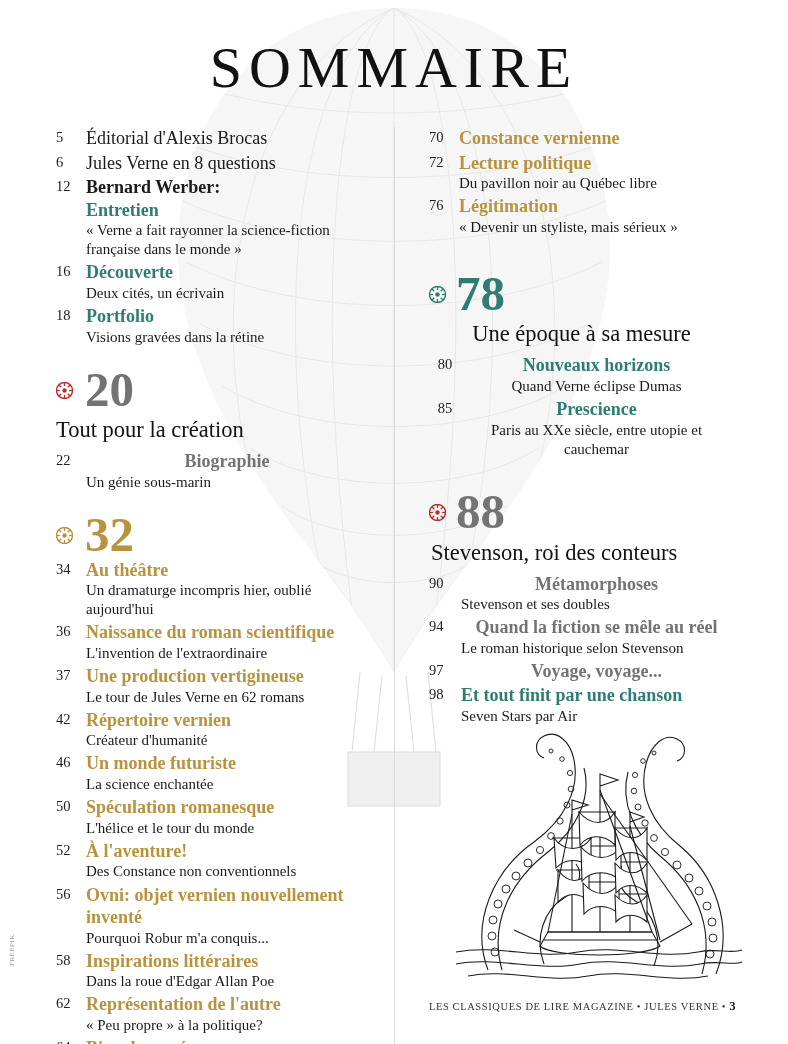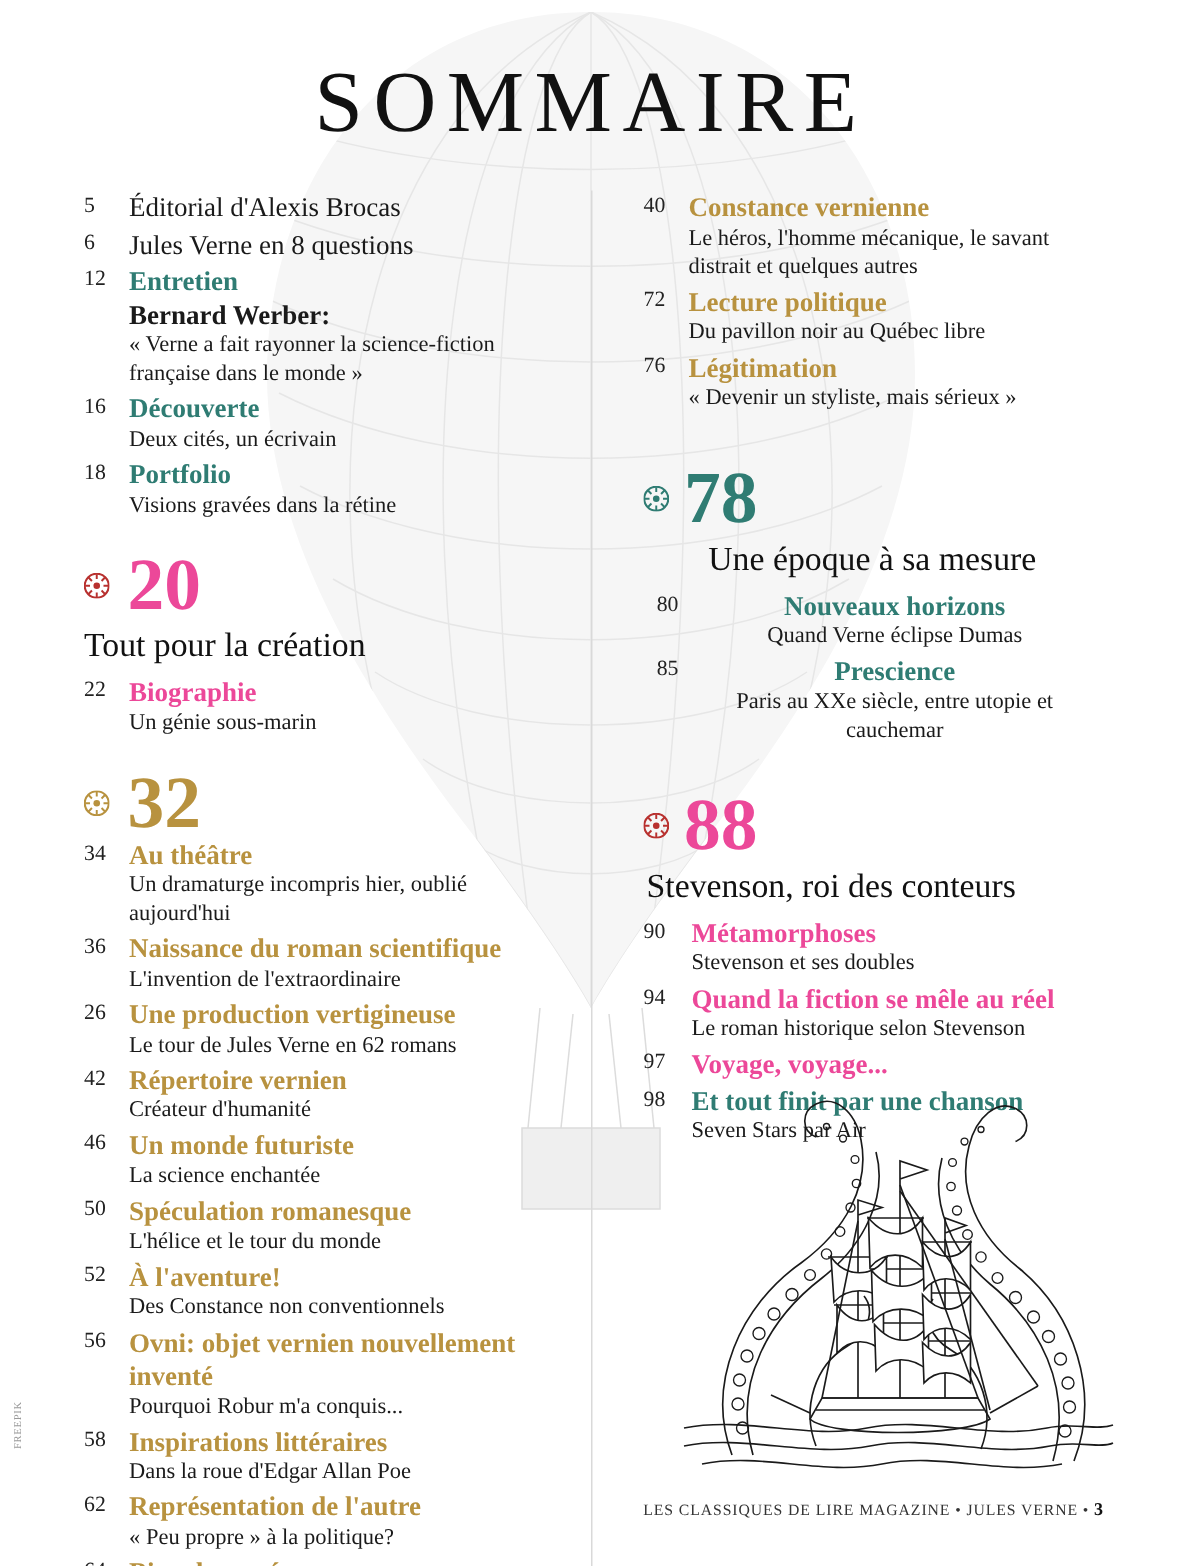--- a/index.html
+++ b/index.html
@@ -79,21 +79,21 @@
     line-height: 1.25;
   }
   .entry .hd.plain { font-weight: normal; color: #1a1a1a; }
   .entry .sub {
     font-size: 15px;
     color: #1a1a1a;
     line-height: 1.28;
   }
   .c-gold  { color: #b8923f; }
   .c-teal  { color: #2f7c73; }
-  .c-red   { color: #ec4899; }
+  .c-red   { color: #737373; text-align: center; }
   .c-dark  { color: #1a1a1a; }
 
   
   .section {
     margin: 20px 0 6px 0;
   }
   .section-numline {
     display: flex;
     align-items: center;
     gap: 10px;
@@ -216,22 +216,22 @@
       <div class="entry">
         <div class="pg">6</div>
         <div class="body">
           <div class="hd plain c-dark">Jules Verne en 8 questions</div>
         </div>
       </div>
 
       <div class="entry">
         <div class="pg">12</div>
         <div class="body">
+          <div class="hd c-dark">Bernard Werber:</div>
           <div class="hd c-teal">Entretien</div>
-          <div class="hd c-dark">Bernard Werber:</div>
           <div class="sub">« Verne a fait rayonner la science-fiction française dans le monde »</div>
         </div>
       </div>
 
       <div class="entry">
         <div class="pg">16</div>
         <div class="body">
           <div class="hd c-teal">Découverte</div>
           <div class="sub">Deux cités, un écrivain</div>
         </div>
@@ -309,21 +309,21 @@
 
           <div class="entry">
             <div class="pg">36</div>
             <div class="body">
               <div class="hd c-gold">Naissance du roman scientifique</div>
               <div class="sub">L'invention de l'extraordinaire</div>
             </div>
           </div>
 
           <div class="entry">
-            <div class="pg">26</div>
+            <div class="pg">37</div>
             <div class="body">
               <div class="hd c-gold">Une production vertigineuse</div>
               <div class="sub">Le tour de Jules Verne en 62 romans</div>
             </div>
           </div>
 
           <div class="entry">
             <div class="pg">42</div>
             <div class="body">
               <div class="hd c-gold">Répertoire vernien</div>
@@ -387,24 +387,23 @@
             </div>
           </div>
 
         </div>
       </div>
     </div>
 
     <div class="col col-right">
 
       <div class="entry">
-        <div class="pg">40</div>
+        <div class="pg">70</div>
         <div class="body">
           <div class="hd c-gold">Constance vernienne</div>
-          <div class="sub">Le héros, l'homme mécanique, le savant distrait et quelques autres</div>
         </div>
       </div>
 
       <div class="entry">
         <div class="pg">72</div>
         <div class="body">
           <div class="hd c-gold">Lecture politique</div>
           <div class="sub">Du pavillon noir au Québec libre</div>
         </div>
       </div>

